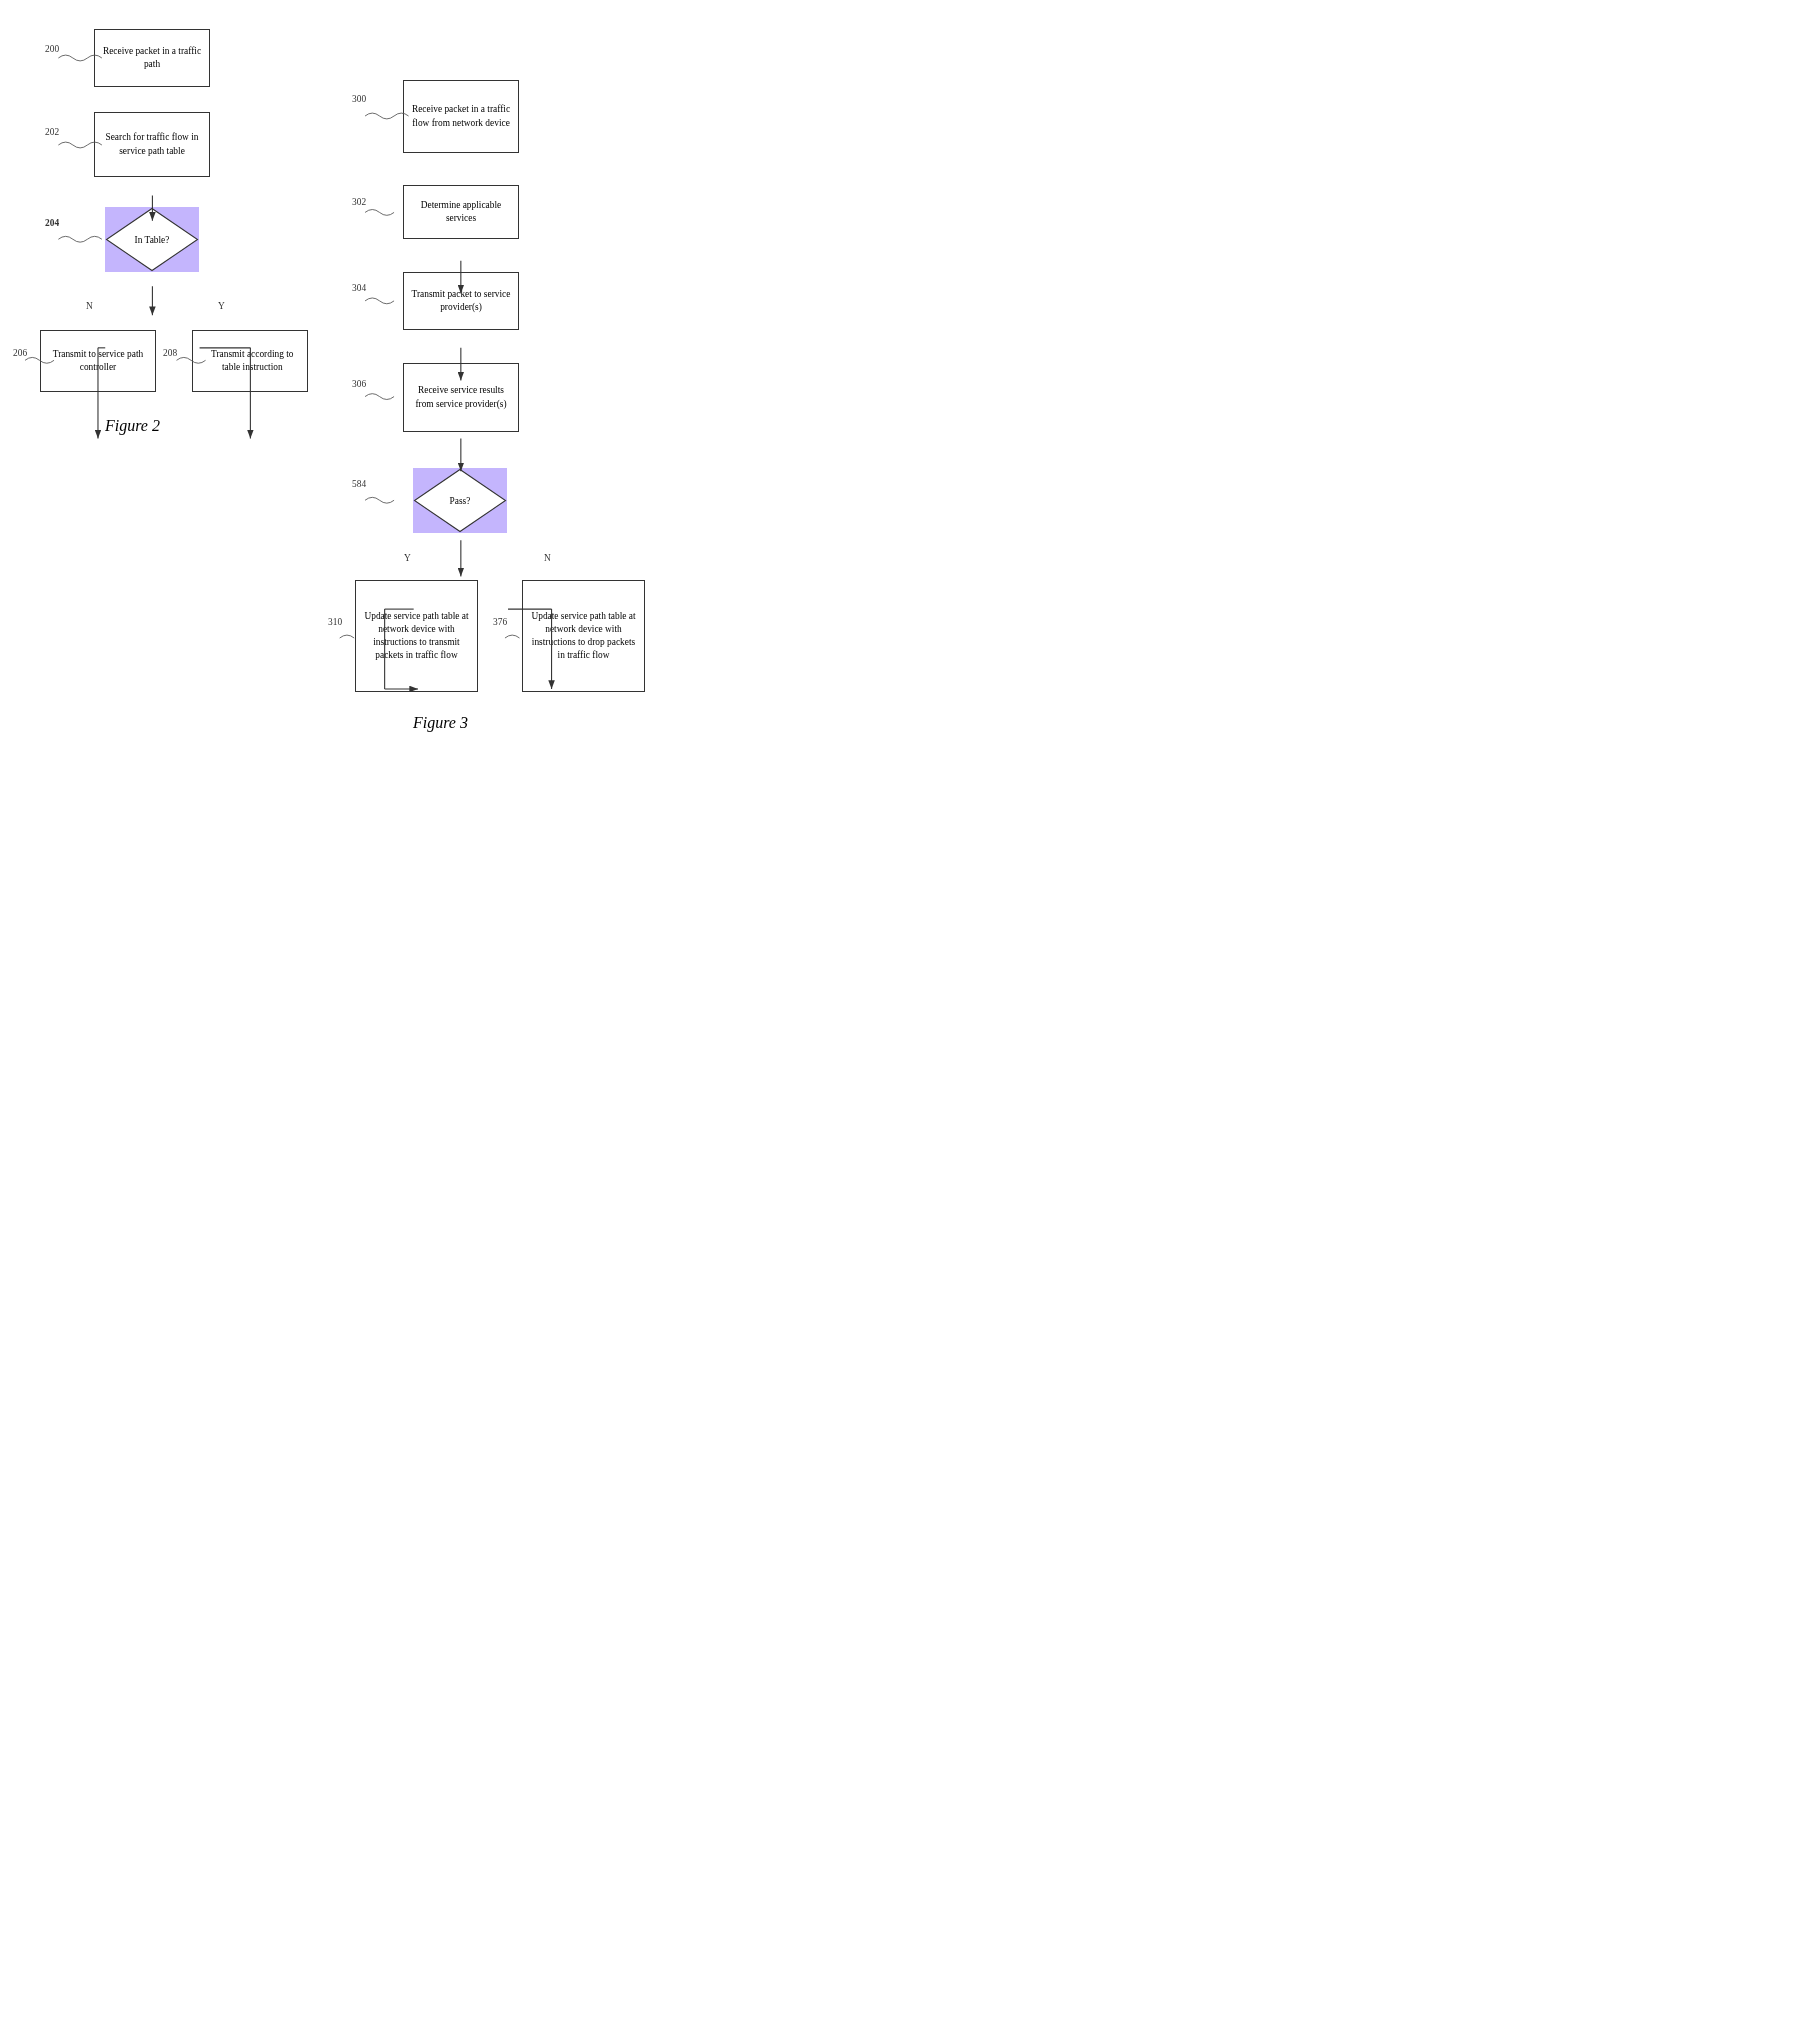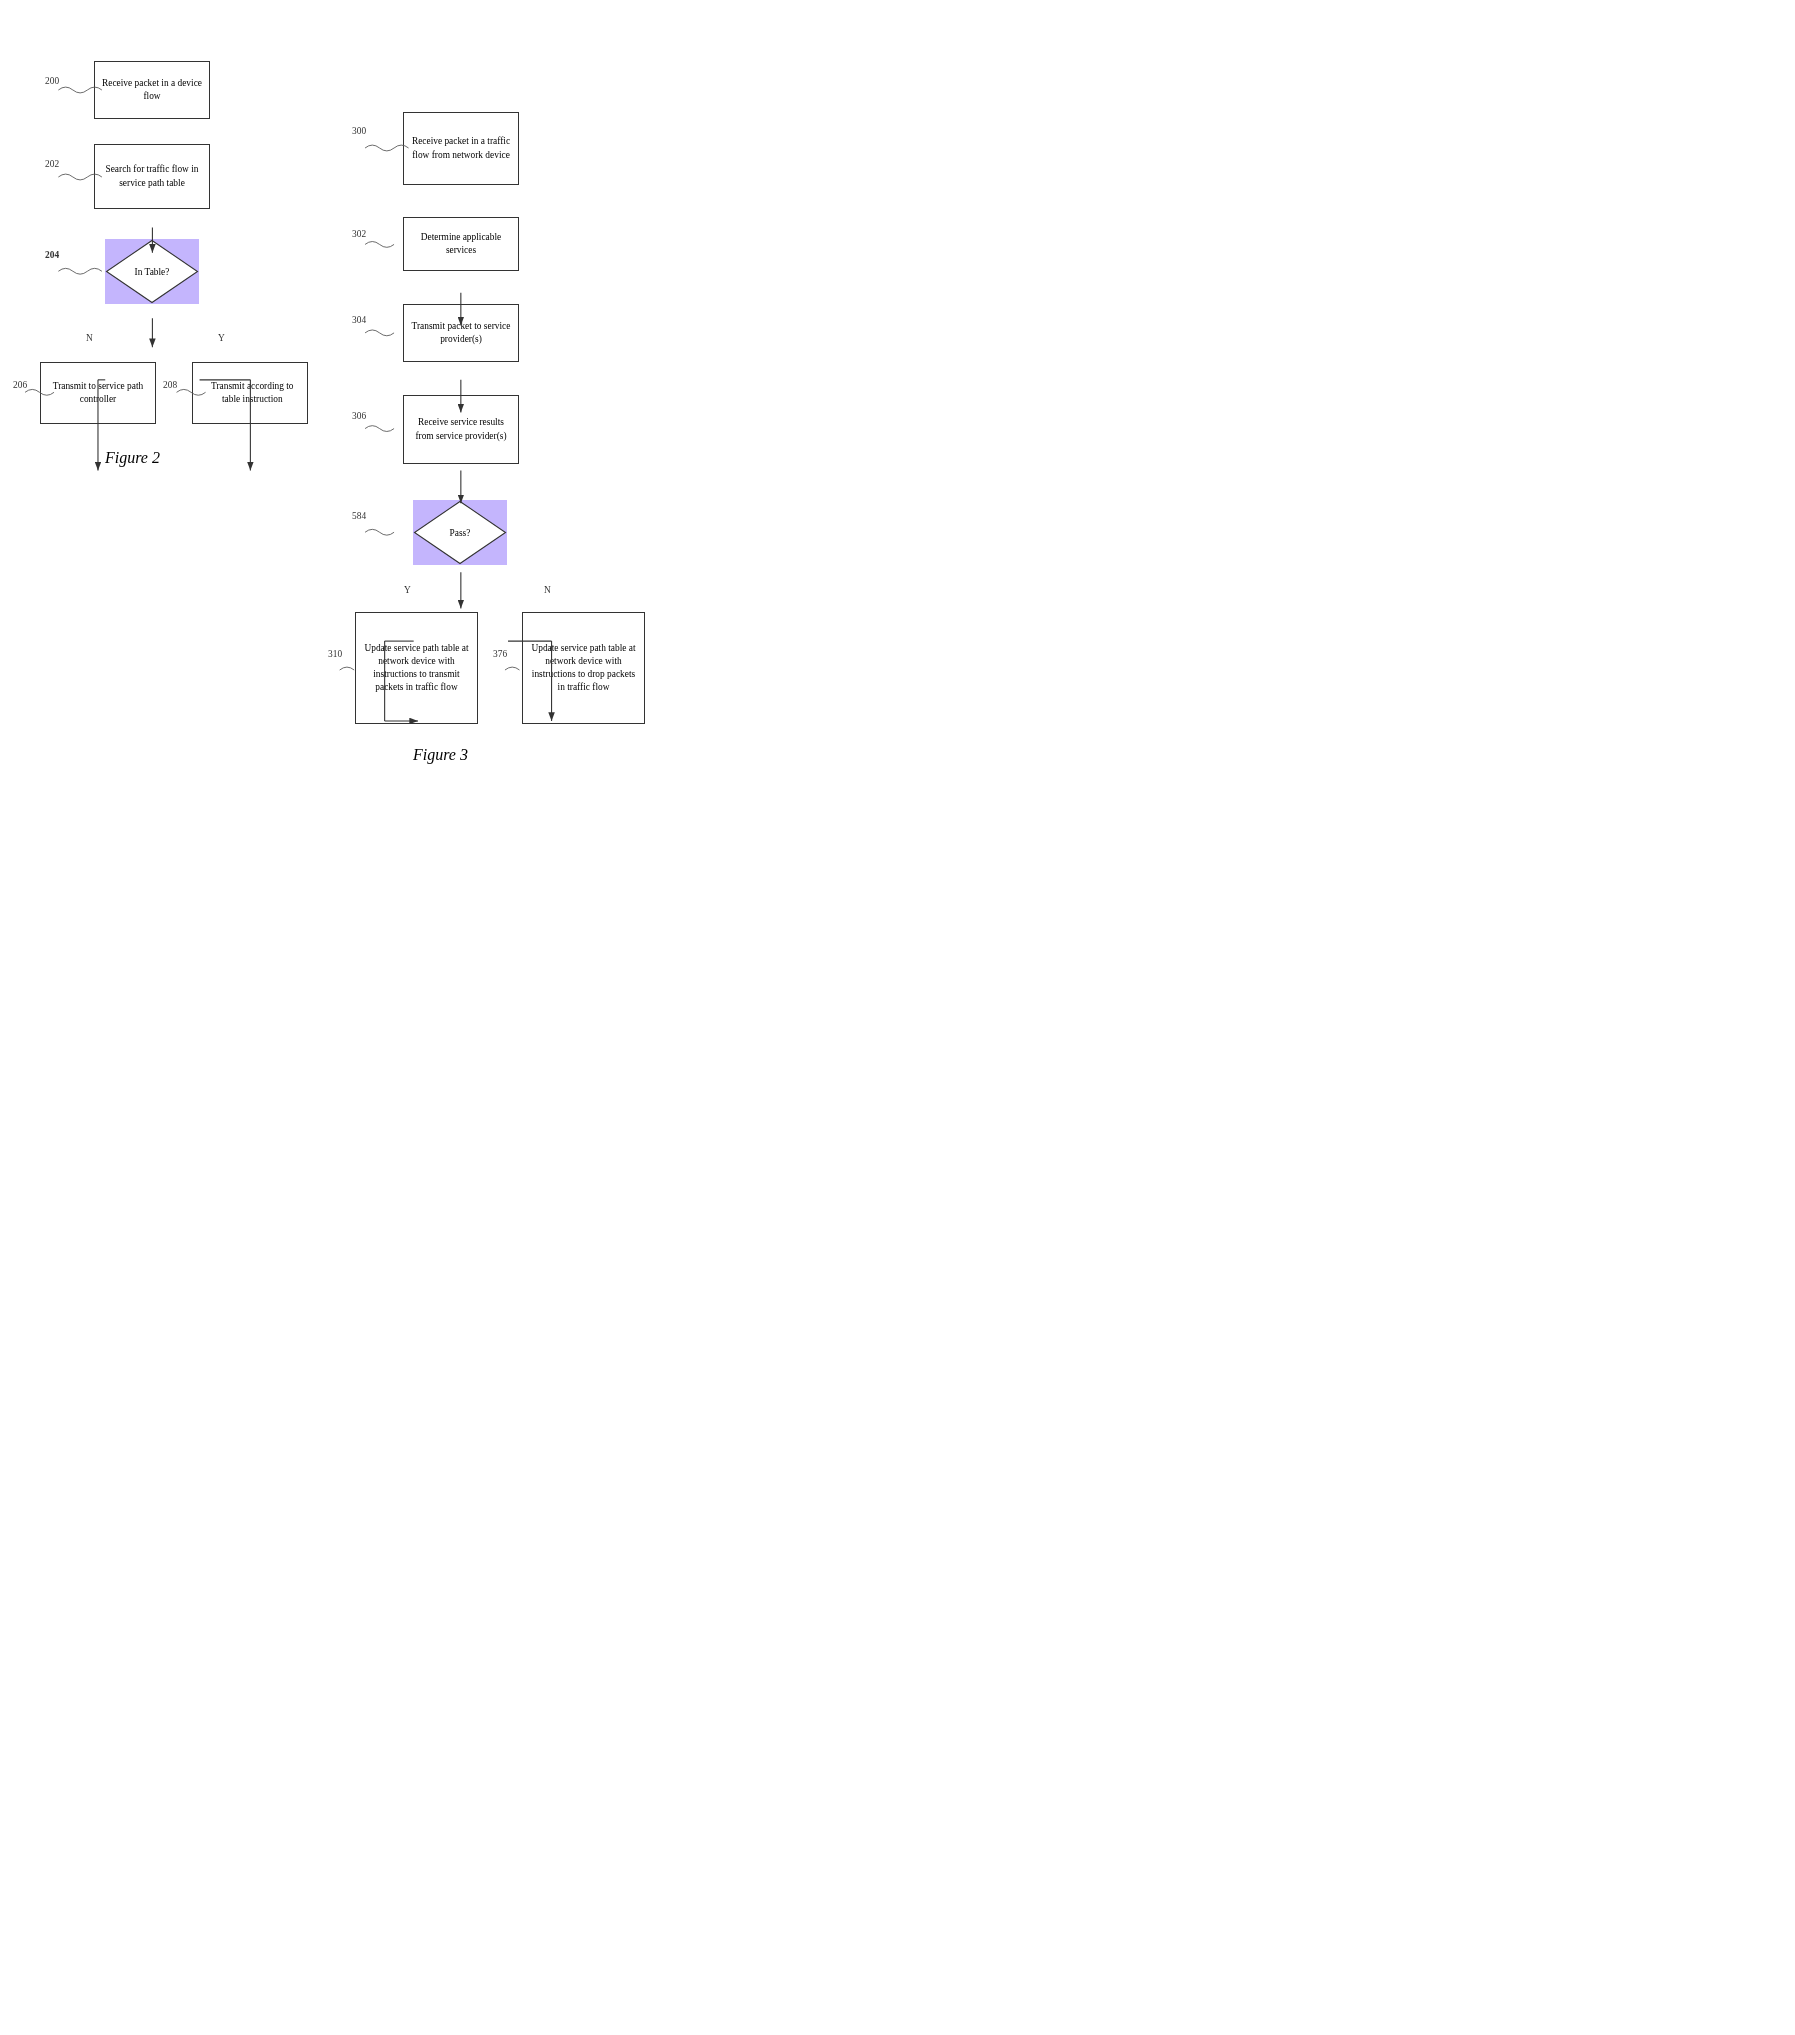--- a/index.html
+++ b/index.html
@@ -8,21 +8,20 @@
       font-family: serif;
       font-size: 10.2px;
       width: 733px;
       min-height: 1015px;
       position: relative;
     }
     .diagram-container {
       position: relative;
       width: 733px;
       height: 1015px;
-      margin-top: 32px;
     }
     .box {
       position: absolute;
       border: 1.1px solid #333;
       background: #fff;
       text-align: center;
       display: flex;
       align-items: center;
       justify-content: center;
       font-size: 9.4px;
@@ -71,21 +70,21 @@
     }
   </style>
 </head>
 <body>
 
 <div class="diagram-container">
 
   <div class="label-ref" style="left:45px; top:44px;">200</div>
 
   <div class="box" style="left:94px; top:29px; width:116px; height:58px;">
-    <span>Receive packet in a device flow</span>
+    <span>Receive packet in a traffic path</span>
   </div>
 
   <div class="label-ref" style="left:45px; top:127px;">202</div>
 
   <div class="box" style="left:94px; top:112px; width:116px; height:65px;">
     <span>Search for traffic flow in service path table</span>
   </div>
 
   <div class="label-ref" style="left:45px; top:218px;font-weight:bold;">204</div>
 

